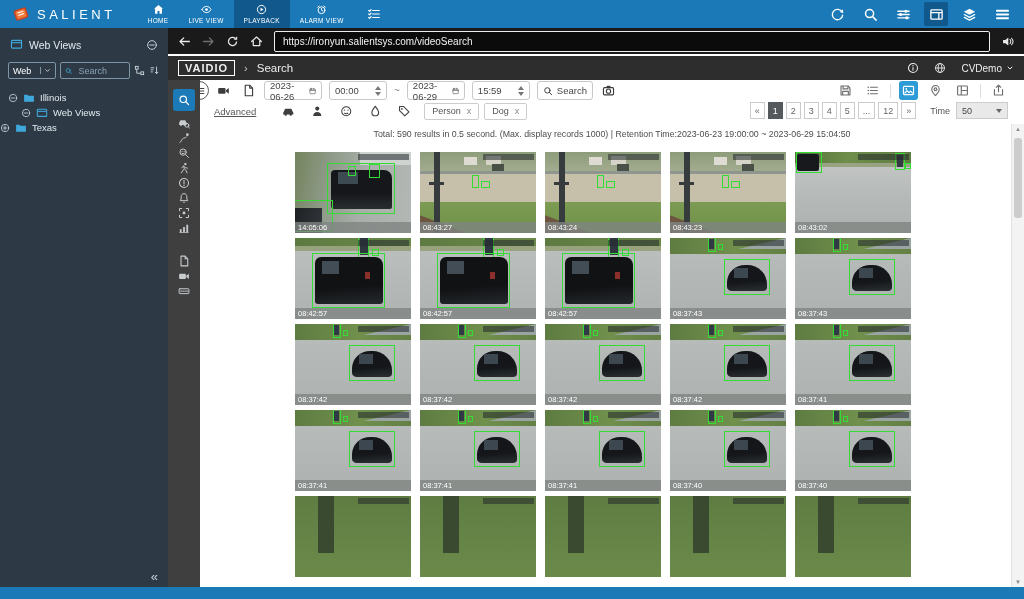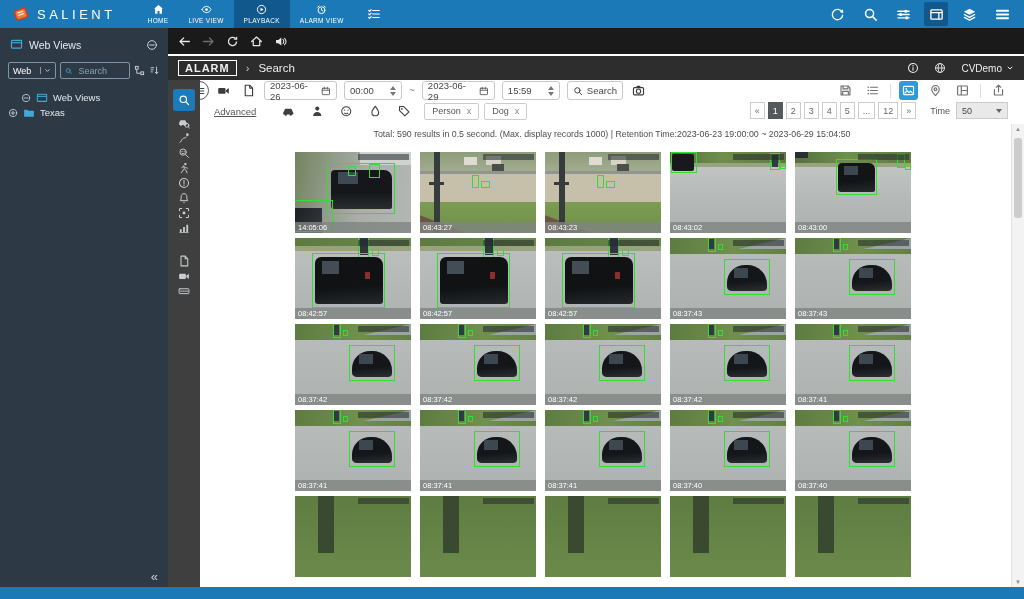--- a/index.html
+++ b/index.html
@@ -94,21 +94,21 @@
   .menu-circle{position:absolute;left:-10px;top:1px;width:19px;height:19px;border:1.5px solid #5a5a5a;
                border-radius:50%;background:#fff;color:#444;display:flex;align-items:center;
                justify-content:center;z-index:6;cursor:pointer;box-sizing:border-box}
   .menu-circle .ic{width:10px;height:10px}
   .row1{position:absolute;left:0;top:0;right:12px;height:21px;display:flex;align-items:center;
         gap:7px;padding-left:14px;font-size:10px;color:#333}
   .ib{width:18px;height:18px;display:flex;align-items:center;justify-content:center;color:#3c3c3c;cursor:pointer}
   .ib .ic{width:13px;height:13px}
   .field{height:19px;border:1px solid #c8c8c8;border-radius:3px;background:#fff;display:flex;
          align-items:center;padding:0 5px;gap:4px;color:#454545;font-size:9.5px;box-sizing:border-box}
-  .f-date{width:73px;justify-content:flex-start;cursor:pointer}
+  .f-date{width:58px;justify-content:flex-start;cursor:pointer}
   .f-date .ic{width:10px;height:10px;color:#555}
   .f-time{width:58px;justify-content:space-between;cursor:pointer}
   .spin i{width:0;height:0;border-left:3px solid transparent;border-right:3px solid transparent;display:block}
   .spin .up{border-bottom:4px solid #777;margin-bottom:2px}
   .spin .dn{border-top:4px solid #777}
   .tilde{color:#888}
   .btn-search{cursor:pointer;gap:4px}
   .btn-search .ic{width:10px;height:10px;color:#444}
   .view-icons{position:absolute;right:16px;top:1px;height:19px;display:flex;align-items:center;
               gap:8px;color:#6e6e6e}
@@ -573,34 +573,47 @@
           <use href="#i-treefilter"></use>
         </svg>
       </span>
     <span class="sb-tool">
         <svg class="ic">
           <use href="#i-sortaz"></use>
         </svg>
       </span>
   </div>
   <div class="tree">
+      <div class="tree-row" style="padding-left: 8px;">
+        <span class="tg">
+          <svg class="ic">
+            <use href="#i-minusc" xlink:href="#i-minusc"></use>
+          </svg>
+        </span>
+        <span class="ti">
+          <svg class="ic">
+            <use href="#i-folder" xlink:href="#i-folder"></use>
+          </svg>
+        </span>
+        <span class="tree-label">Illinois</span>
+      </div>
       <div class="tree-row" style="padding-left: 21px;">
         <span class="tg">
           <svg class="ic">
             <use href="#i-minusc" xlink:href="#i-minusc"></use>
           </svg>
         </span>
         <span class="ti">
           <svg class="ic">
             <use href="#i-screen" xlink:href="#i-screen"></use>
           </svg>
         </span>
         <span class="tree-label">Web Views</span>
       </div>
-      <div class="tree-row" style="padding-left: 8px;">
+      <div class="tree-row" style="">
         <span class="tg">
           <svg class="ic">
             <use href="#i-plusc" xlink:href="#i-plusc"></use>
           </svg>
         </span>
         <span class="ti">
           <svg class="ic">
             <use href="#i-folder" xlink:href="#i-folder"></use>
           </svg>
         </span>
@@ -624,29 +637,32 @@
   <span class="bb-ic">
       <svg class="ic">
         <use href="#i-reload"></use>
       </svg>
     </span>
   <span class="bb-ic">
       <svg class="ic">
         <use href="#i-bhome"></use>
       </svg>
     </span>
+  <div class="urlbox">
+    <input value="https://ironyun.salientsys.com/videoSearch" style="">
+  </div>
   <span class="bb-ic">
       <svg class="ic">
         <use href="#i-speaker"></use>
       </svg>
     </span>
 </div>
 
 <div class="vaidiobar">
-  <span class="vlogo">ALARM</span>
+  <span class="vlogo">VAIDIO</span>
   <span class="vcrumb-sep">›</span>
   <span class="vcrumb">Search</span>
   <div class="vb-right">
     <span class="vb-ic">
         <svg class="ic">
           <use href="#i-info"></use>
         </svg>
       </span>
     <span class="vb-ic">
         <svg class="ic">
@@ -915,46 +931,49 @@
         <i class="ly" style="left:57%;top:5%;width:13%;height:11%;background:#d6d4c9"></i>
         <i class="ly" style="left:62%;top:15%;width:10%;height:12%;background:#4a4f47"></i>
         <i class="ly" style="left:0;top:24%;width:100%;height:3%;background:#8f958f"></i>
         <i class="ly" style="left:0;top:62%;width:100%;height:38%;background:linear-gradient(180deg,#7d9c53,#6f9048)"></i>
         <i class="ly" style="left:0;top:68%;width:40%;height:32%;background:#6d5540;clip-path:polygon(0 100%,0 32%,100% 100%)"></i>
         <i class="ly" style="left:12%;top:0;width:5%;height:100%;background:#363b3e"></i>
         <i class="ly" style="left:8%;top:37%;width:13%;height:4%;background:#363b3e"></i>
         <i class="gb" style="left:45%;top:29%;width:6%;height:16%"></i>
         <i class="gb" style="left:53%;top:36%;width:7%;height:8%"></i>
         <span class="camtag"></span>
+        <span class="tstamp">08:43:24</span>
+      </div>
+      <div class="thumb">
+        <i class="ly" style="inset:0;background:#c6c0ab"></i>
+        <i class="ly" style="left:0;top:0;width:100%;height:24%;background:linear-gradient(180deg,#8d9d7a,#a3ab8f)"></i>
+        <i class="ly" style="left:38%;top:6%;width:11%;height:10%;background:#dedcd2"></i>
+        <i class="ly" style="left:57%;top:5%;width:13%;height:11%;background:#d6d4c9"></i>
+        <i class="ly" style="left:62%;top:15%;width:10%;height:12%;background:#4a4f47"></i>
+        <i class="ly" style="left:0;top:24%;width:100%;height:3%;background:#8f958f"></i>
+        <i class="ly" style="left:0;top:62%;width:100%;height:38%;background:linear-gradient(180deg,#7d9c53,#6f9048)"></i>
+        <i class="ly" style="left:0;top:68%;width:40%;height:32%;background:#6d5540;clip-path:polygon(0 100%,0 32%,100% 100%)"></i>
+        <i class="ly" style="left:12%;top:0;width:5%;height:100%;background:#363b3e"></i>
+        <i class="ly" style="left:8%;top:37%;width:13%;height:4%;background:#363b3e"></i>
+        <i class="gb" style="left:45%;top:29%;width:6%;height:16%"></i>
+        <i class="gb" style="left:53%;top:36%;width:7%;height:8%"></i>
+        <span class="camtag"></span>
         <span class="tstamp">08:43:23</span>
       </div>
       <div class="thumb">
         <i class="ly" style="inset:0;background:linear-gradient(180deg,#c6c9c8,#b4b8b7 60%,#adb1b0)"></i>
         <i class="ly" style="left:0;top:0;width:100%;height:13%;background:linear-gradient(90deg,#55713c,#6f8e4b 45%,#5e7c41)"></i>
         <i class="ly" style="left:0;top:13%;width:100%;height:5%;background:#9aa381"></i>
         <i class="ly" style="left:2%;top:2%;width:19%;height:21%;background:#17191c;border-radius:2px"></i>
         <i class="gb" style="left:1%;top:0%;width:22%;height:26%"></i>
         <i class="ly" style="left:88%;top:4%;width:5%;height:15%;background:#333a42"></i>
         <i class="gb" style="left:86.5%;top:1%;width:8%;height:21%"></i>
         <i class="gb" style="left:95%;top:13%;width:5%;height:8%"></i>
         <span class="camtag"></span>
         <span class="tstamp">08:43:02</span>
-      </div>
-      <div class="thumb">
-        <i class="ly" style="inset:0;background:linear-gradient(180deg,#c6c9c8,#b4b8b7 60%,#adb1b0)"></i>
-        <i class="ly" style="left:0;top:0;width:100%;height:13%;background:linear-gradient(90deg,#55713c,#6f8e4b 45%,#5e7c41)"></i>
-        <i class="ly" style="left:0;top:13%;width:100%;height:5%;background:#9aa381"></i>
-        <i class="ly" style="left:0;top:0;width:11%;height:7%;background:#2a2e33"></i>
-        <i class="ly" style="left:37%;top:13%;width:32%;height:37%;background:linear-gradient(175deg,#121416 60%,#26292c);border-radius:4px 6px 2px 3px"></i>
-        <i class="ly" style="left:42%;top:17%;width:12%;height:12%;background:#3d4750"></i>
-        <i class="gb" style="left:35%;top:9%;width:36%;height:44%"></i>
-        <i class="gb" style="left:88%;top:2%;width:7%;height:18%"></i>
-        <i class="gb" style="left:95%;top:14%;width:5%;height:8%"></i>
-        <span class="camtag"></span>
-        <span class="tstamp">08:43:00</span>
       </div>
       <div class="thumb">
         <i class="ly" style="inset:0;background:linear-gradient(180deg,#bcc0bf,#aeb2b1)"></i>
         <i class="ly" style="left:0;top:0;width:100%;height:10%;background:linear-gradient(90deg,#5d7a41,#6b8a4a)"></i>
         <i class="ly" style="left:0;top:10%;width:100%;height:6%;background:#98a37e"></i>
         <i class="ly" style="left:56%;top:0;width:7%;height:21%;background:#2e3640"></i>
         <i class="gb" style="left:54%;top:-2%;width:10%;height:27%"></i>
         <i class="gb" style="left:66%;top:13%;width:6%;height:9%"></i>
         <i class="ly" style="left:17%;top:24%;width:59%;height:58%;background:linear-gradient(175deg,#101214 62%,#26292c);border-radius:6px 8px 3px 3px"></i>
         <i class="ly" style="left:23%;top:28%;width:15%;height:17%;background:#434d55"></i>

